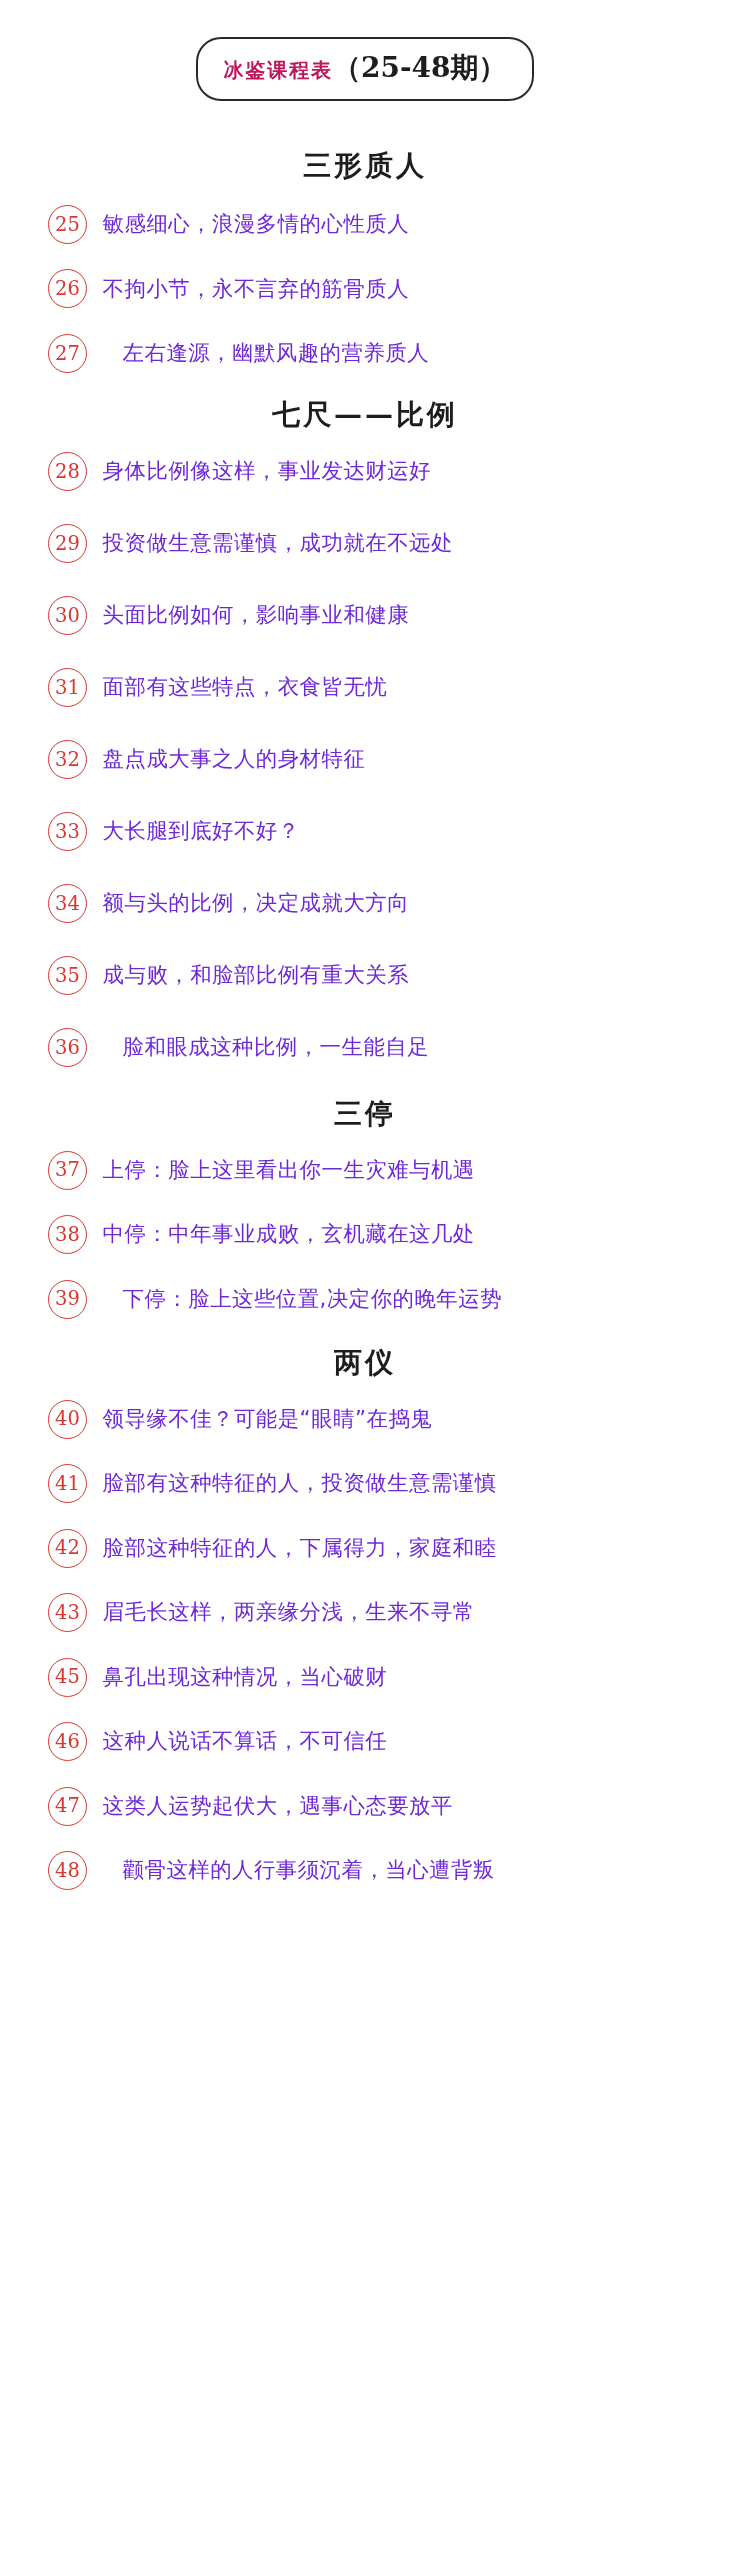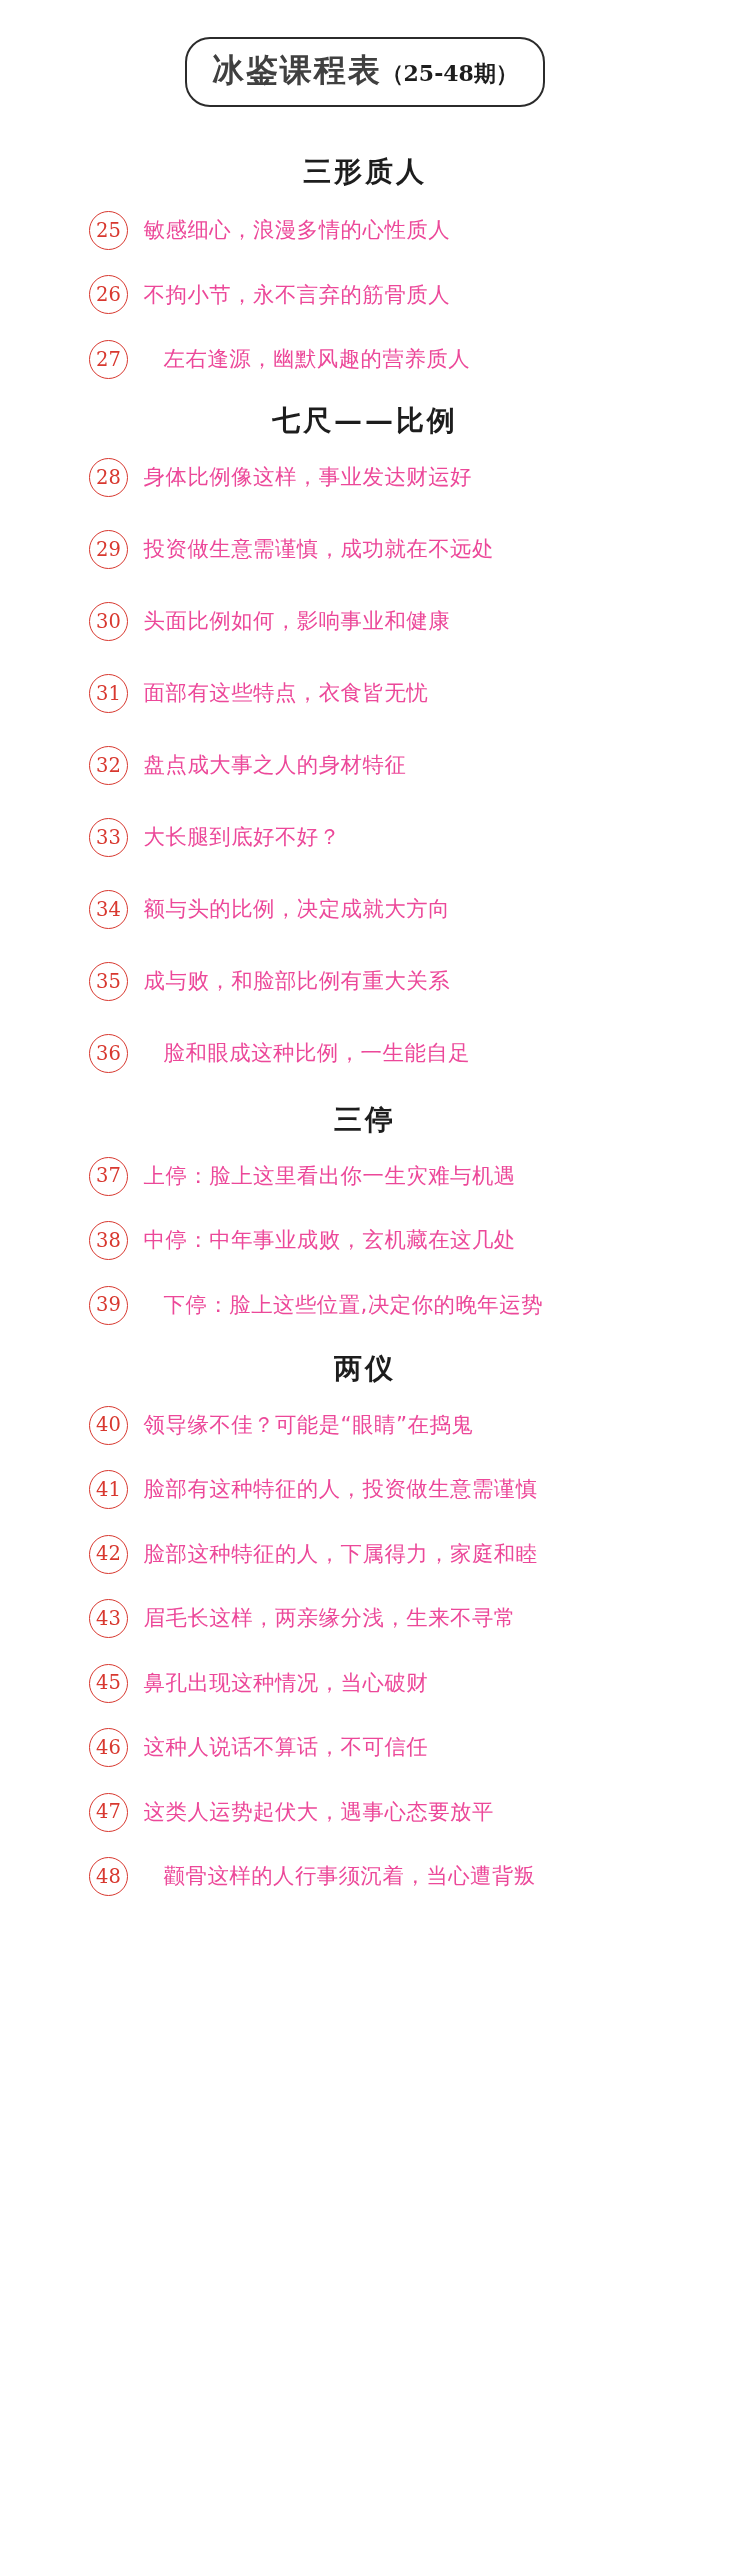--- a/index.html
+++ b/index.html
@@ -31,28 +31,28 @@
   }
   .title-plaque {
     border: 2.9px solid #2b2b2b;
     border-radius: 25px;
     padding: 9.7px 25px 12.7px 25px;
     display: flex;
     align-items: baseline;
     white-space: nowrap;
   }
   .title-main {
-    font-size: 32px;
+    font-size: 20px;
     font-weight: bold;
     letter-spacing: 1.9px;
-    color: #404040;
+    color: #be185d;
     font-family: Liberation Serif, serif;
   }
   .title-sub {
-    font-size: 22px;
+    font-size: 28px;
     font-weight: bold;
     color: #1d1d1d;
     letter-spacing: 0px;
     font-family: "DejaVu Serif", "Liberation Serif", serif;
   }
 
   
   .section-head {
     text-align: center;
     font-size: 28px;
@@ -64,21 +64,21 @@
   .section-head.s1 { margin-top: 46px; margin-bottom: 15.6px; }
   .section-head.s2 { margin-top: 19.5px; margin-bottom: 13.6px; }
   .section-head.s3 { margin-top: 24px; margin-bottom: 13.6px; }
   .section-head.s4 { margin-top: 21.4px; margin-bottom: 13.6px; }
 
   
   .rows { padding: 0 0 0 0; }
   .row {
     display: flex;
     align-items: center;
-    padding-left: 89px;
+    padding-left: 48px;
     margin-bottom: 9.7px;
     min-height: 47px;
   }
   .row.gap-lg { margin-bottom: 25px; }
   .row.gap-md { margin-bottom: 17.5px; }
   .row.gap-sm { margin-bottom: 7.8px; gap: 20px; }
 
   .badge {
     flex: 0 0 auto;
     width: 39px;
@@ -91,21 +91,21 @@
     justify-content: center;
     font-size: 19.5px;
     font-weight: normal;
     font-family: "DejaVu Serif", "Liberation Serif", serif;
     line-height: 1;
     margin-right: 15.6px;
   }
   .row-text {
     font-size: 21.4px;
     line-height: 1.35;
-    color: #ec4899;
+    color: #6d28d9;
     letter-spacing: 0.5px;
     font-family: "DejaVu Sans", "Liberation Sans", sans-serif;
     white-space: nowrap;
   }
 </style>
 </head>
 <body>
 
 <div class="page">
 

